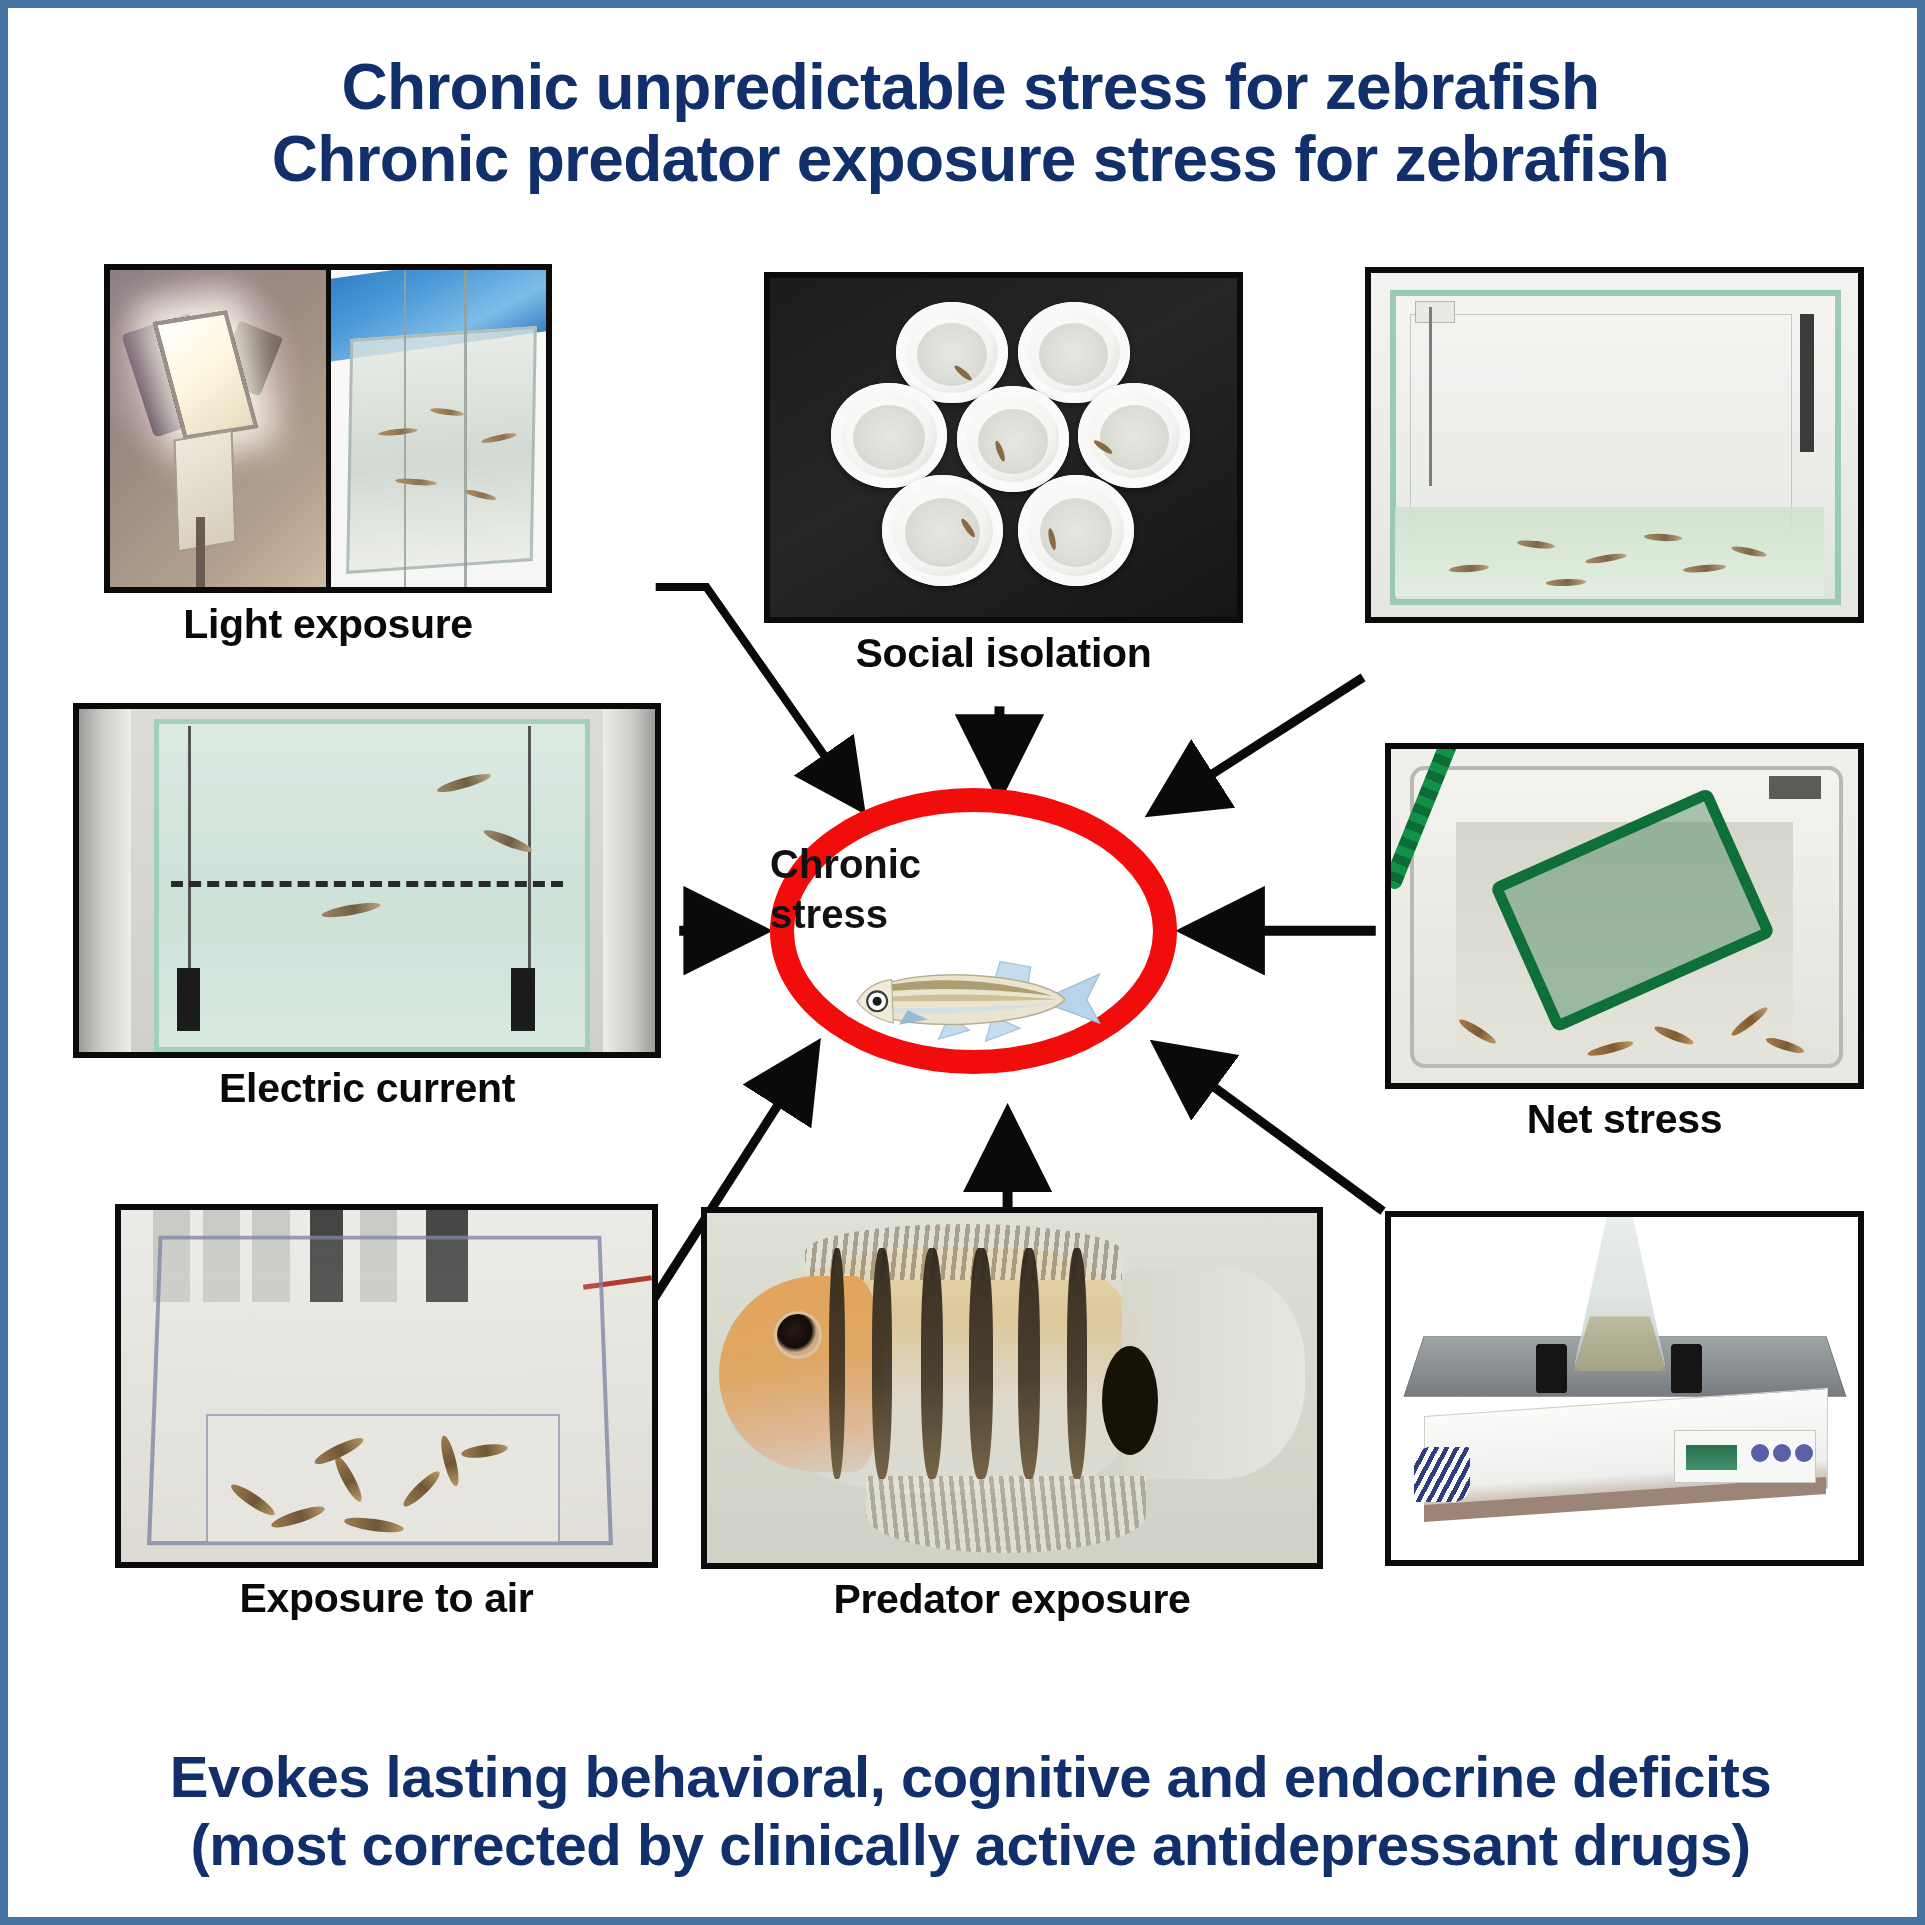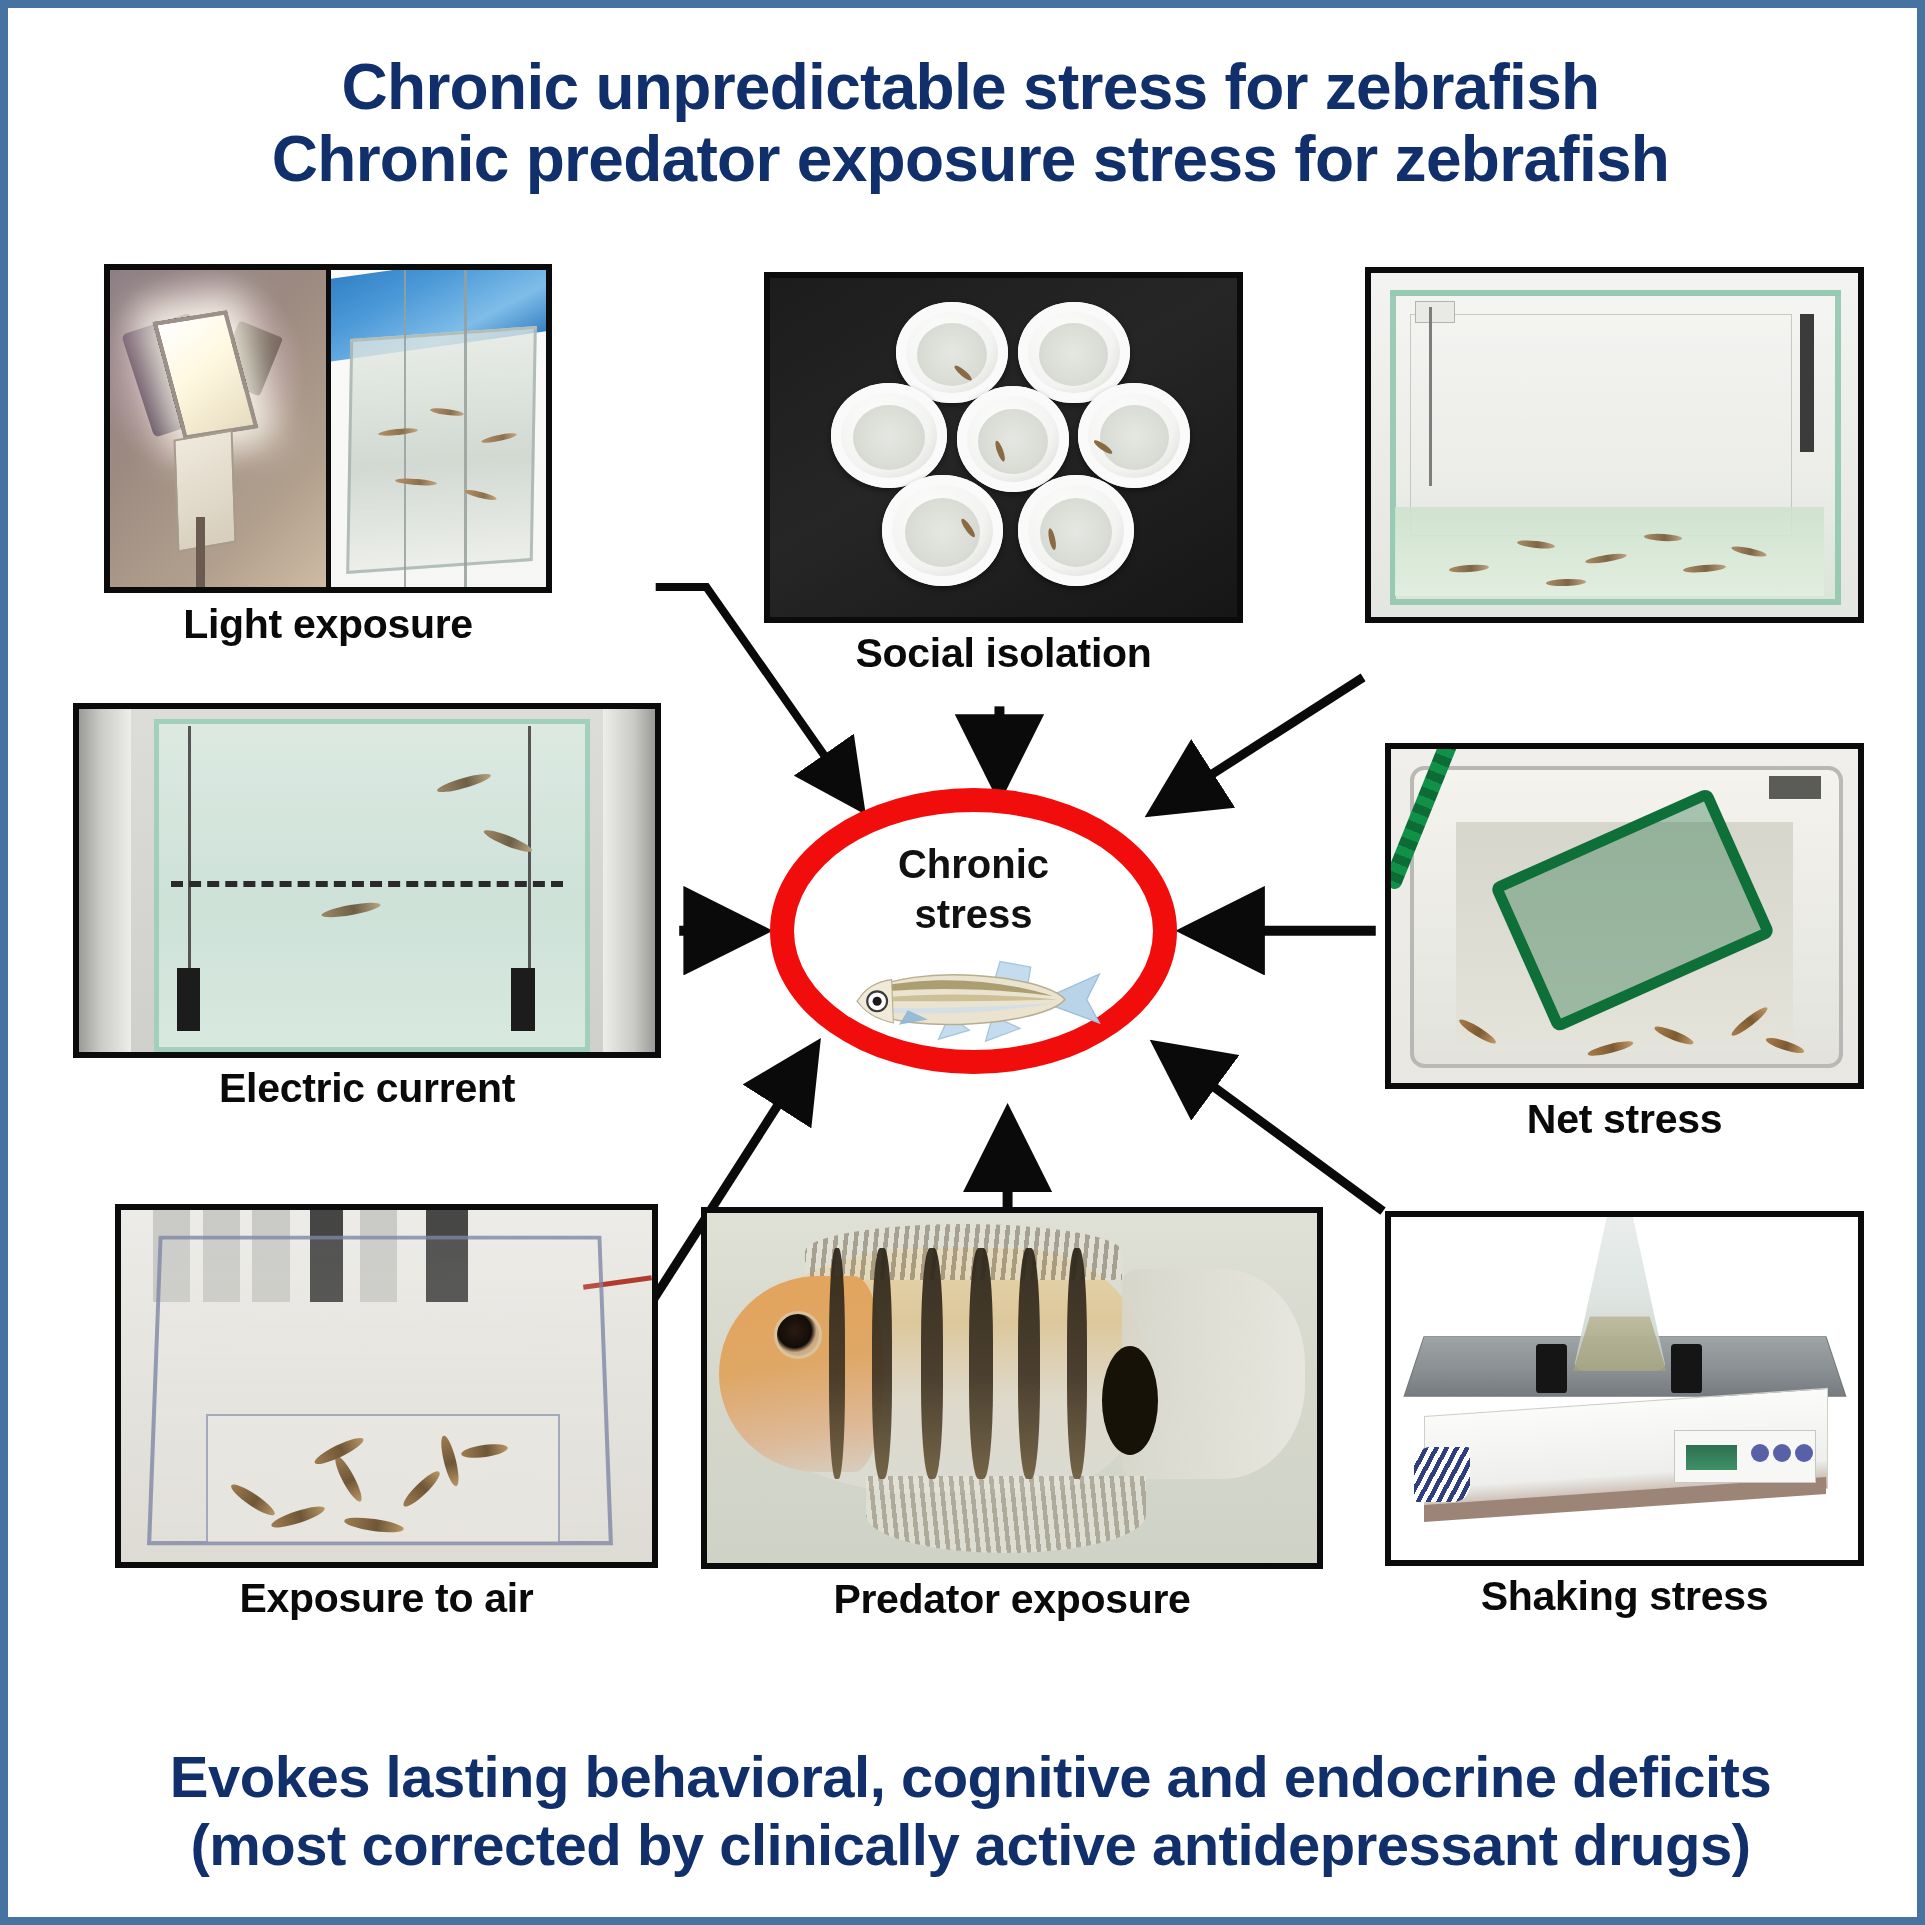--- a/index.html
+++ b/index.html
@@ -458,21 +458,21 @@
     border-radius: 50%;
     border: 24.4px solid #f20d0d;
     background: #ffffff;
     box-sizing: border-box;
   }
   #center-label {
     position: absolute;
     left: 0;
     top: 51px;
     width: 100%;
-    text-align: center;
+    text-align: left;
     color: #111111;
     font-weight: bold;
     font-size: 40px;
     line-height: 1.26;
     font-family: "Liberation Sans", sans-serif;
   }
   #center-fish {
     position: absolute;
     left: 71px;
     top: 168px;
@@ -614,21 +614,20 @@
         <div class="baseband"></div>
         <div class="logo"></div>
         <div class="ctrl">
           <div class="lcd"></div>
           <div class="knob" style="left:54%;"></div>
           <div class="knob" style="left:70%;"></div>
           <div class="knob" style="left:86%;"></div>
         </div>
       </div>
     </div>
-    <div class="panel-label" style="top:362px;">Shaking stress</div>
   </div>
 
   <div class="panel" style="left:693px; top:1199px; width:622px; height:394px;">
     <div class="panel-frame" style="height:362px;">
       <div class="ph-predator">
         <div class="pbody"></div>
         <div class="dorsal"></div>
         <div class="tailfin"></div>
         <div class="analfin"></div>
         <div class="phead"></div>

